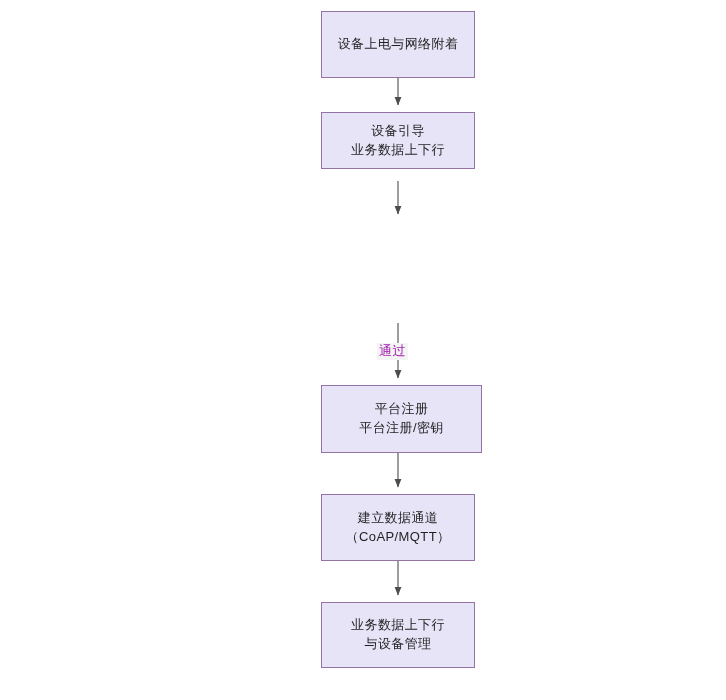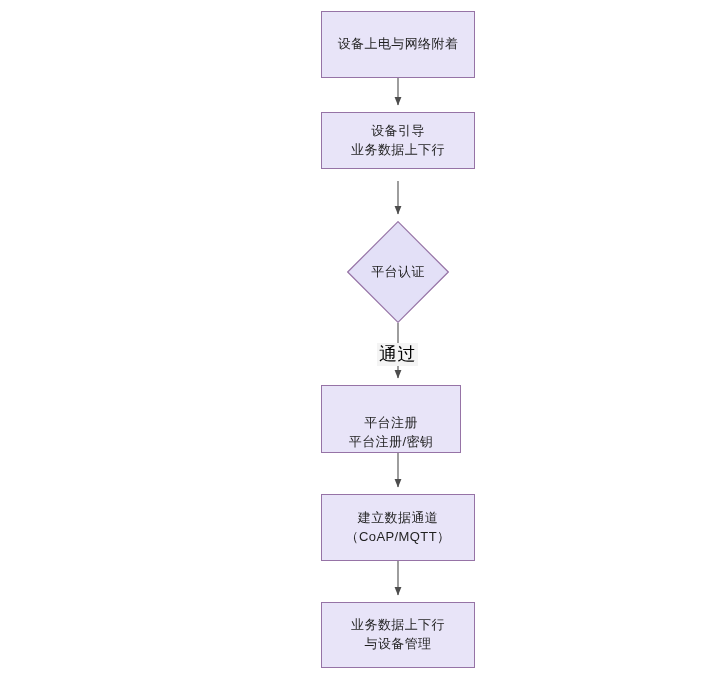--- a/index.html
+++ b/index.html
@@ -56,22 +56,22 @@
     top: 0;
     width: 100%;
     height: 100%;
   }
   .decision .node-label {
     position: relative;
     z-index: 2;
   }
   .edge-label {
     position: absolute;
-    font-size: 18px;
-    color: #000000;
+    font-size: 13px;
+    color: #a21caf;
     background: #f4f4f4;
     padding: 0 2px;
     line-height: 1.3;
     letter-spacing: 0.4px;
     white-space: nowrap;
   }
 </style>
 </head>
 <body>
 
@@ -101,32 +101,24 @@
     </div>
   </div>
 
   <div class="node process" style="left:296px; top:112px; width:154px; height:57px;">
     <div>
       <div class="node-label">设备引导</div>
       <div class="node-label">业务数据上下行</div>
     </div>
   </div>
 
-  <div class="node decision" style="left:322px; top:221px; width:102px; height:102px;">
-    <svg class="diamond-shape" viewBox="0 0 102 102" preserveAspectRatio="none">
-      <polygon points="51,0.7 101.3,51 51,101.3 0.7,51" fill="#e3e0f7" stroke="#9673a6" stroke-width="1.2"></polygon>
-    </svg>
-    <div>
-      <div class="node-label">平台认证</div>
-    </div>
-  </div>
 
   <div class="edge-label" style="left:352px; top:343px;">通过</div>
 
-  <div class="node process" style="left:296px; top:385px; width:140px; height:68px;align-items:flex-end;">
+  <div class="node process" style="left:296px; top:385px; width:161px; height:68px;">
     <div>
       <div class="node-label">平台注册</div>
       <div class="node-label">平台注册/密钥</div>
     </div>
   </div>
 
   <div class="node process" style="left:296px; top:494px; width:154px; height:67px;">
     <div>
       <div class="node-label">建立数据通道</div>
       <div class="node-label">（CoAP/MQTT）</div>

